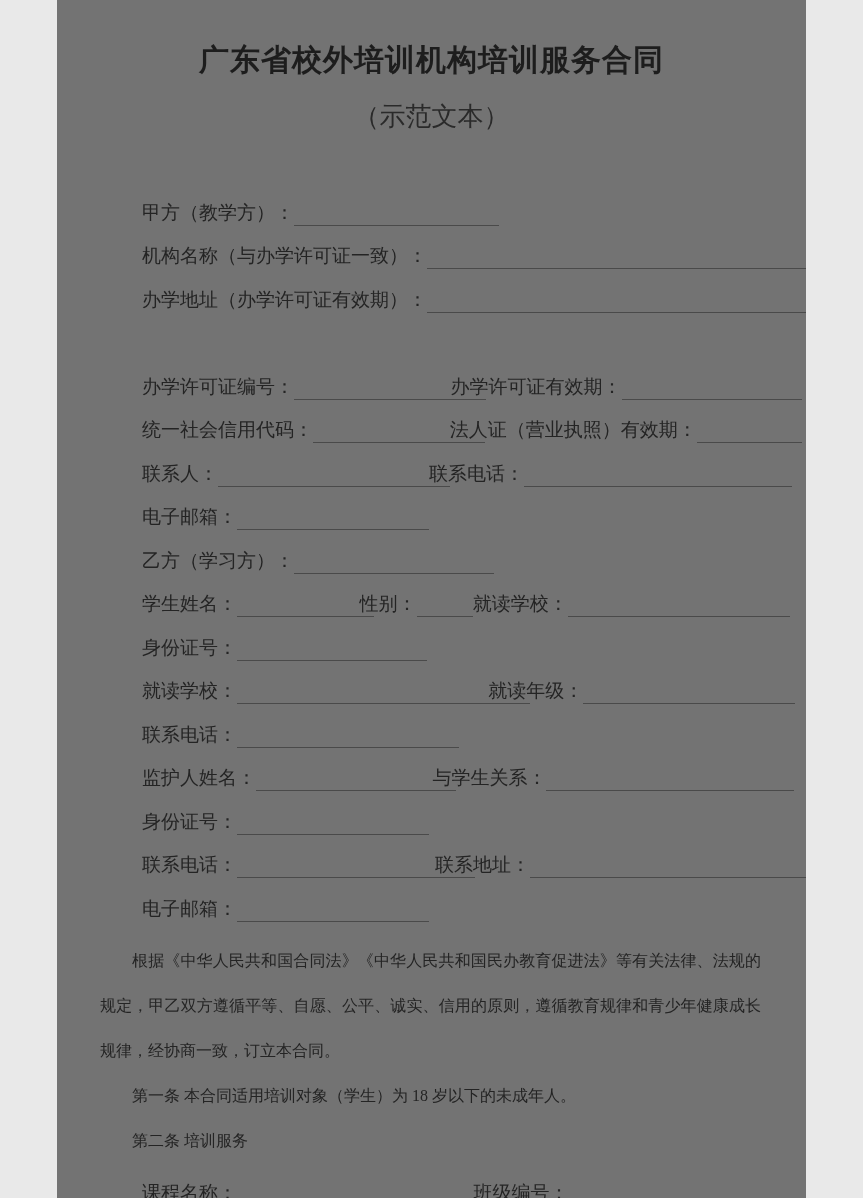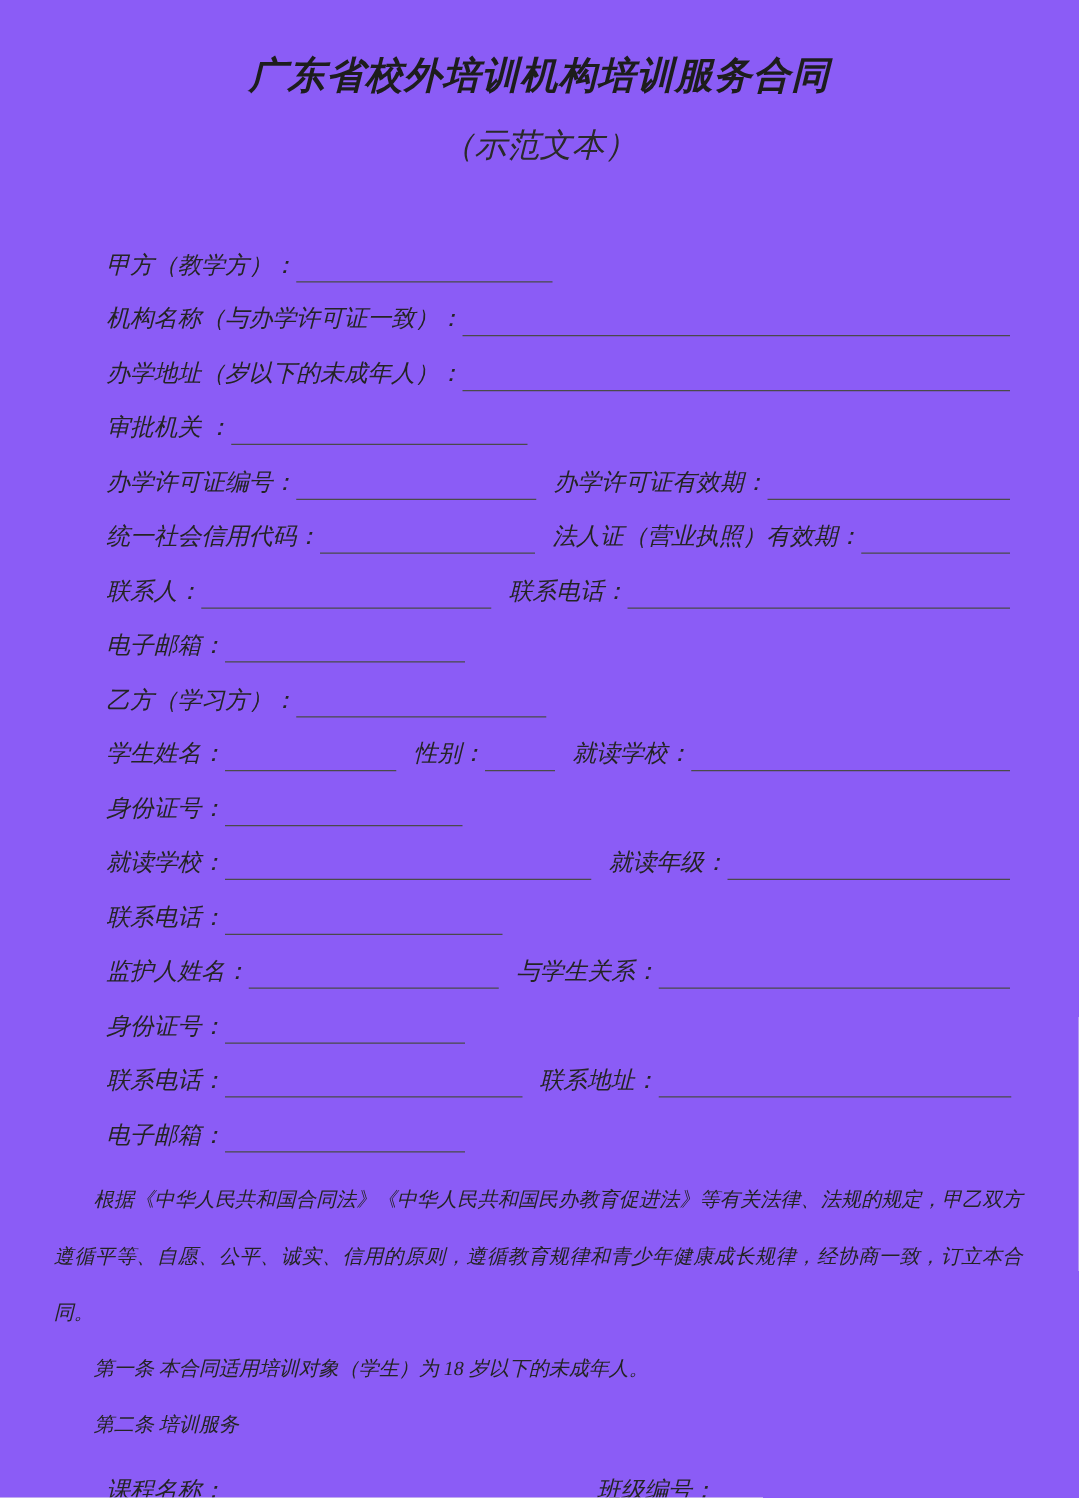--- a/index.html
+++ b/index.html
@@ -1,25 +1,24 @@
 <!DOCTYPE html>
 <html><head>
 <meta charset="utf-8">
 <style>
   * { margin: 0; padding: 0; box-sizing: border-box; }
   html, body { background: #e9e9e9; }
   body { font-family: "Liberation Serif", "DejaVu Serif", serif; color: #222; }
   .page {
-    width: 863px;
+    width: 749px;
     height: 1198px;
-    background: #8b5cf6;
+    background: #737373;
     margin: 0 auto;
     overflow: hidden;
     position: relative;
-    font-style: italic;
   }
   .doc-title {
     margin-top: 40px;
     text-align: center;
     font-size: 30px;
     font-weight: bold;
     color: #1d1d1d;
     letter-spacing: 1px;
   }
   .doc-subtitle {
@@ -83,29 +82,25 @@
         </div>
       </div>
       <div class="form-row">
         <div class="field" style="flex: 1 1 auto;">
           <span class="flabel">机构名称（与办学许可证一致）：</span>
           <span class="blank-line fill" style="min-width: 428px;"></span>
         </div>
       </div>
       <div class="form-row">
         <div class="field" style="flex: 1 1 auto;">
-          <span class="flabel">办学地址（岁以下的未成年人）：</span>
+          <span class="flabel">办学地址（办学许可证有效期）：</span>
           <span class="blank-line fill" style="min-width: 428px;"></span>
         </div>
       </div>
       <div class="form-row">
-        <div class="field">
-          <span class="flabel">审批机关 ：</span>
-          <span class="blank-line" style="width: 237px;"></span>
-        </div>
       </div>
       <div class="form-row">
         <div class="field">
           <span class="flabel">办学许可证编号：</span>
           <span class="blank-line" style="width: 192px;"></span>
         </div>
         <div class="field" style="flex: 1 1 auto;">
           <span class="flabel">办学许可证有效期：</span>
           <span class="blank-line fill" style="min-width: 180px;"></span>
         </div>

